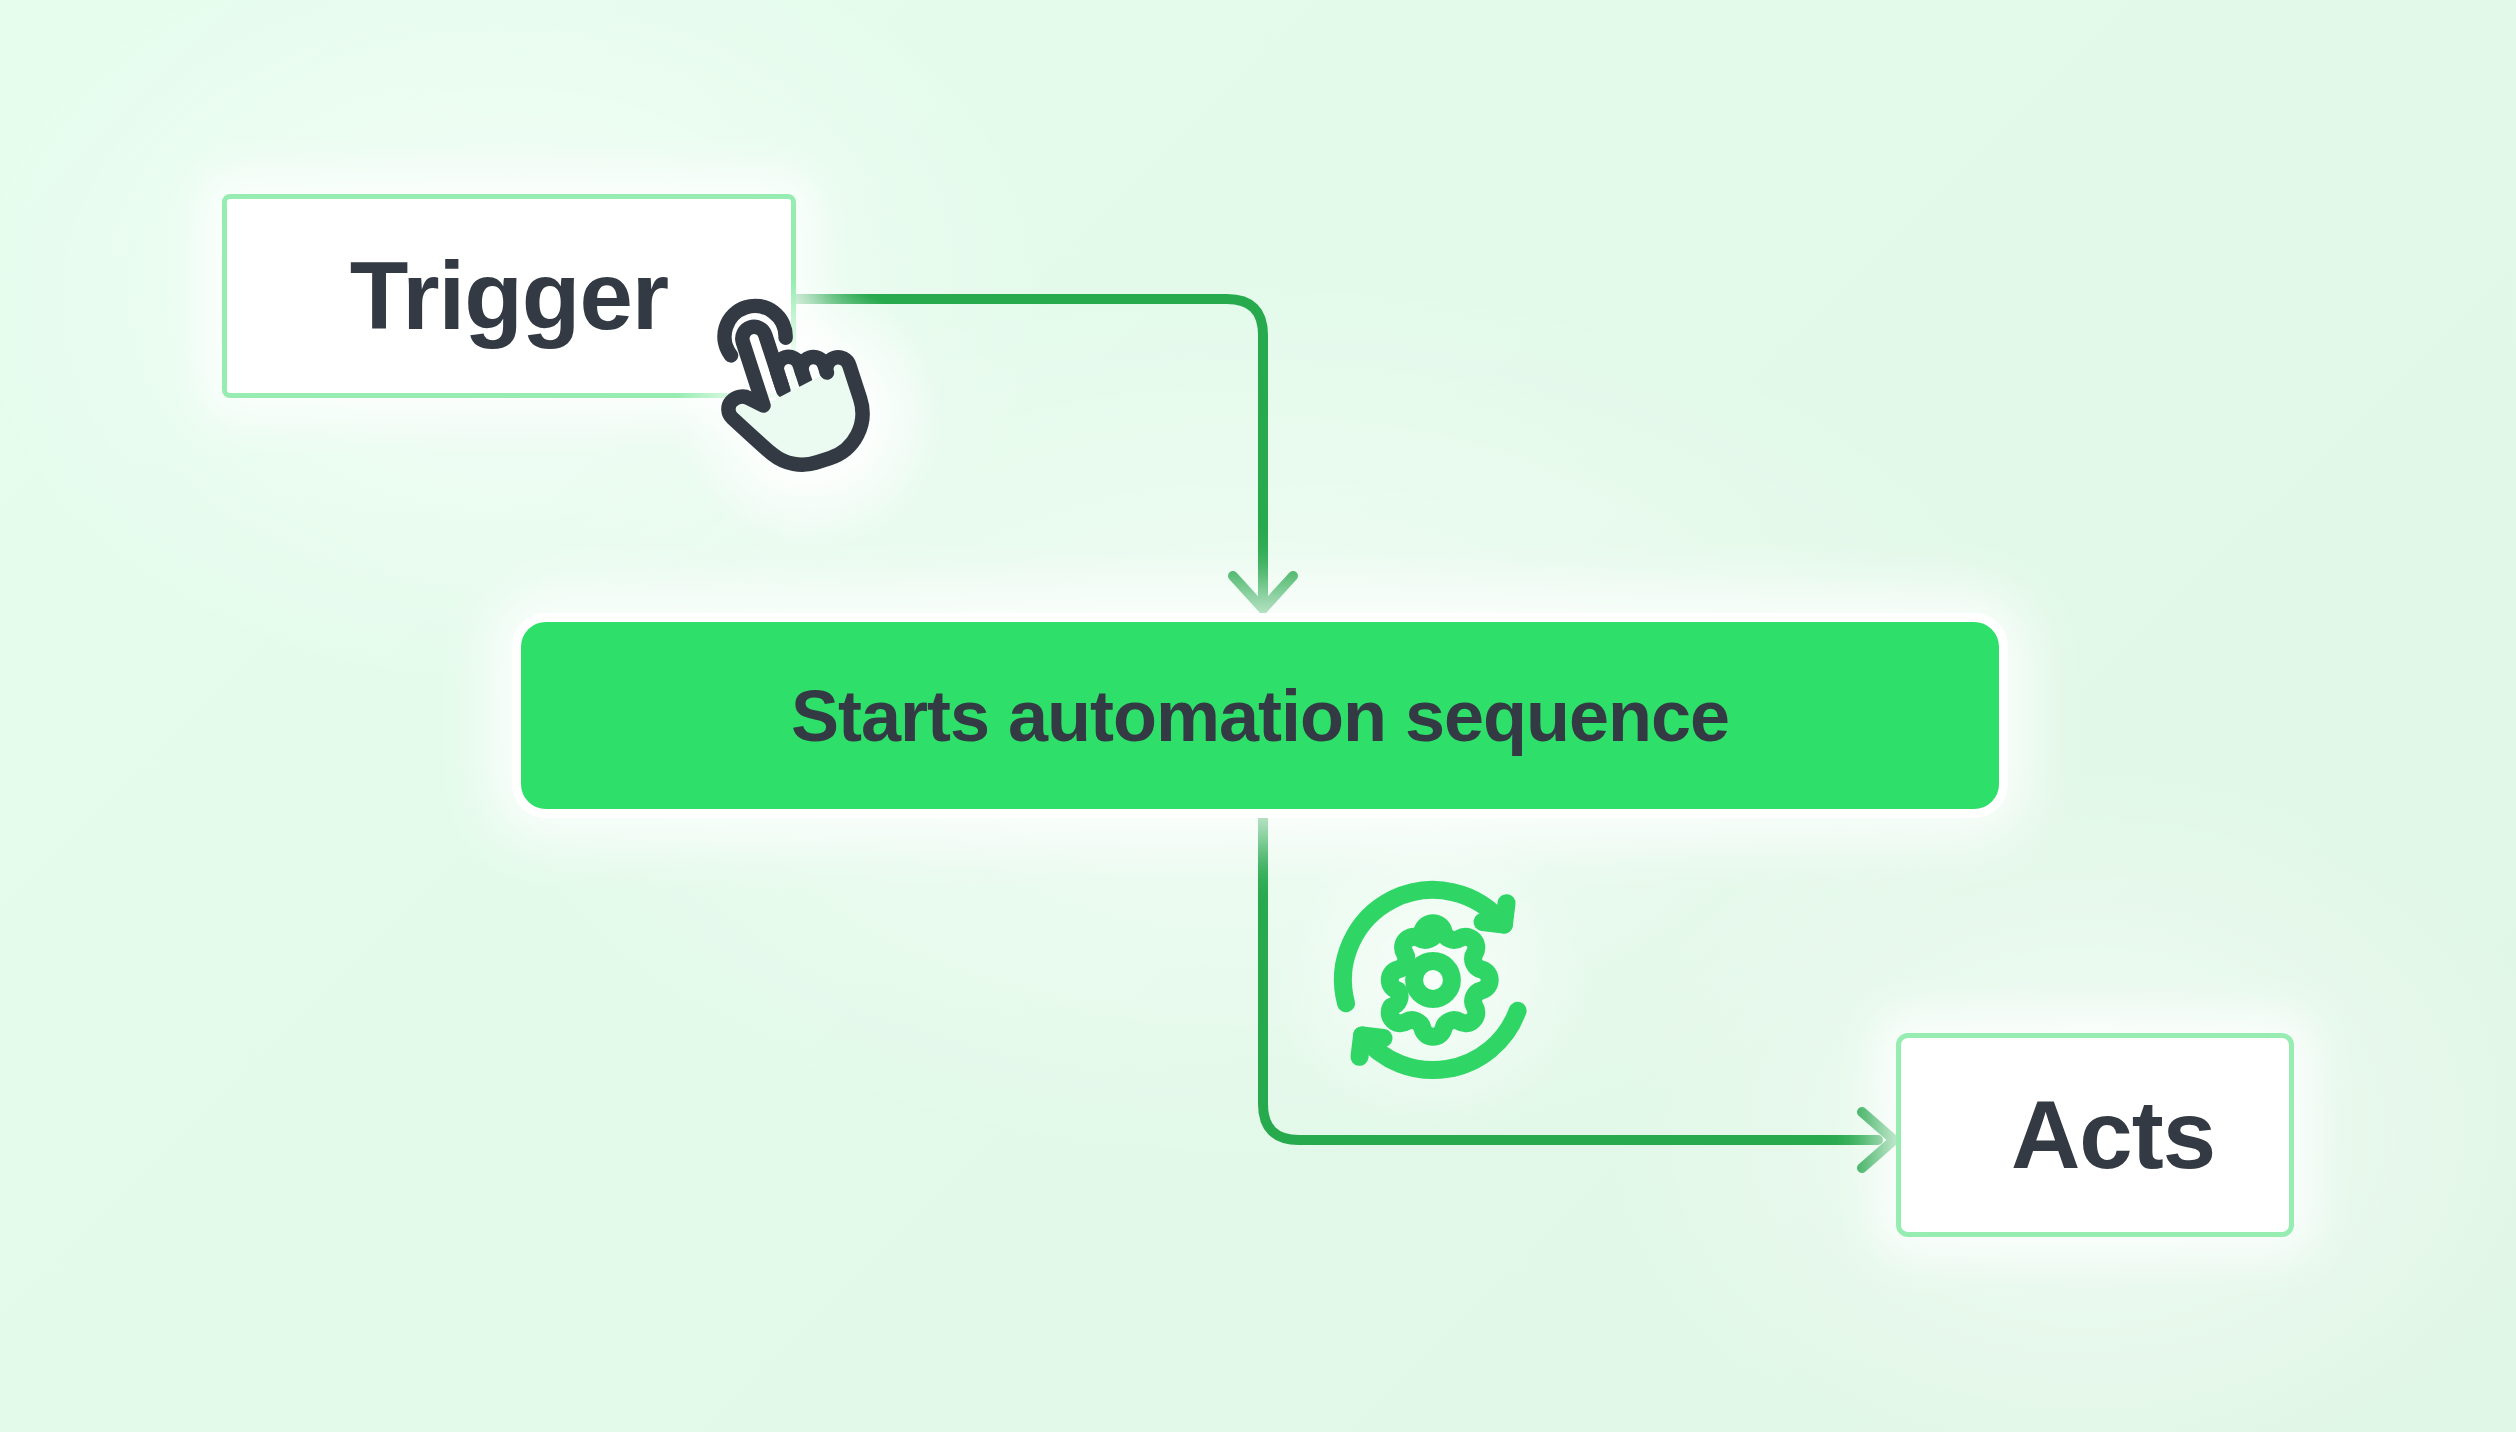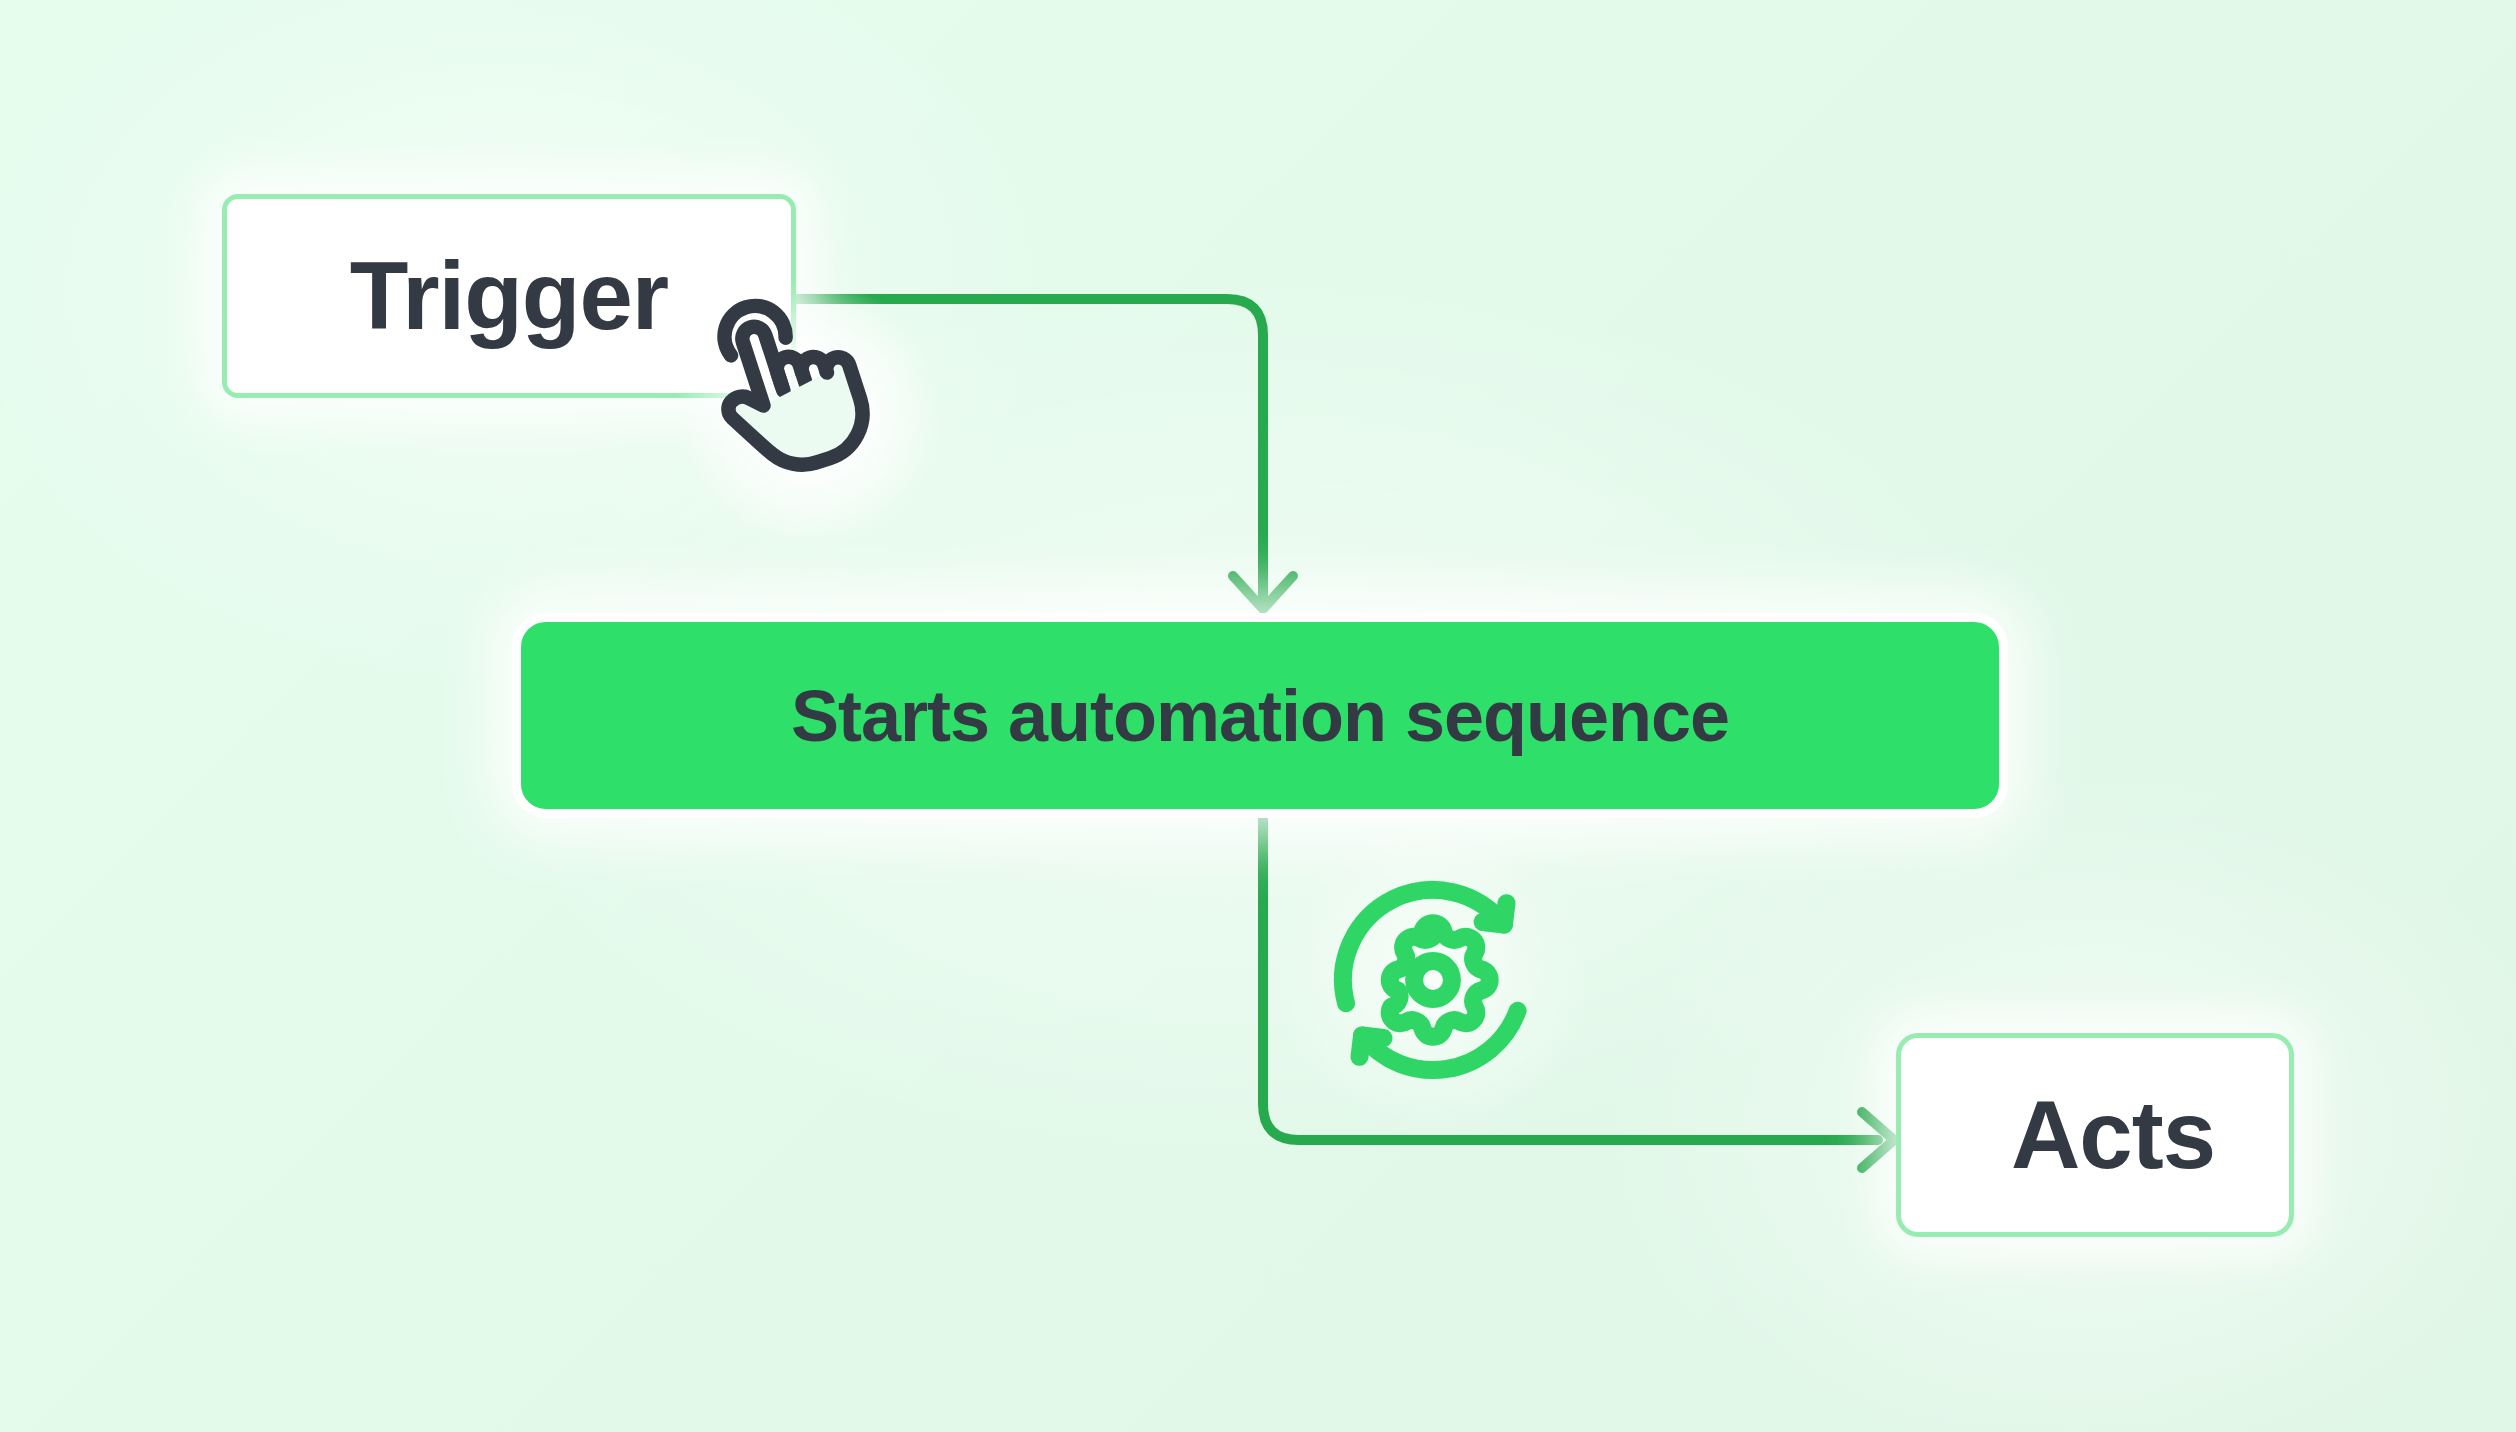--- a/index.html
+++ b/index.html
@@ -27,33 +27,33 @@
     display:flex;align-items:center;justify-content:center;
     box-sizing:border-box;
     color:var(--ink,#333a44);
     font-weight:700;
     letter-spacing:-1px;
     white-space:nowrap;
   }
   .card{
     background:var(--card-bg,#fff);
     border:5px solid var(--border-green,#97edb1);
-    border-radius:16px;
+    border-radius:8px;
     box-shadow:0 0 46px 20px rgba(255,255,255,.85);
   }
   .node-trigger{left:222px;top:194px;width:574px;height:204px;font-size:96px;}
   .node-action{
     left:512px;top:613px;width:1496px;height:205px;
     background:var(--node-green,#2ee069);
     border:9px solid #ffffff;
     border-radius:34px;
     font-size:72px;
     box-shadow:0 0 55px 24px rgba(255,255,255,.8);
   }
-  .node-acts{left:1896px;top:1033px;width:398px;height:204px;font-size:96px;border-radius:22px;padding-left:36px;}
+  .node-acts{left:1896px;top:1033px;width:398px;height:204px;font-size:96px;border-radius:12px;padding-left:36px;}
   .glow{position:absolute;pointer-events:none;}
   .hand-glow{
     left:670px;top:275px;width:280px;height:280px;
     background:radial-gradient(circle, rgba(255,255,255,.98) 0%, rgba(255,255,255,.8) 34%, rgba(255,255,255,0) 68%);
   }
   .gear-glow{
     left:1263px;top:810px;width:340px;height:340px;
     background:radial-gradient(circle, rgba(255,255,255,.7) 0%, rgba(255,255,255,0) 66%);
   }
   .hand-icon{position:absolute;left:690px;top:298px;width:188px;height:188px;}

